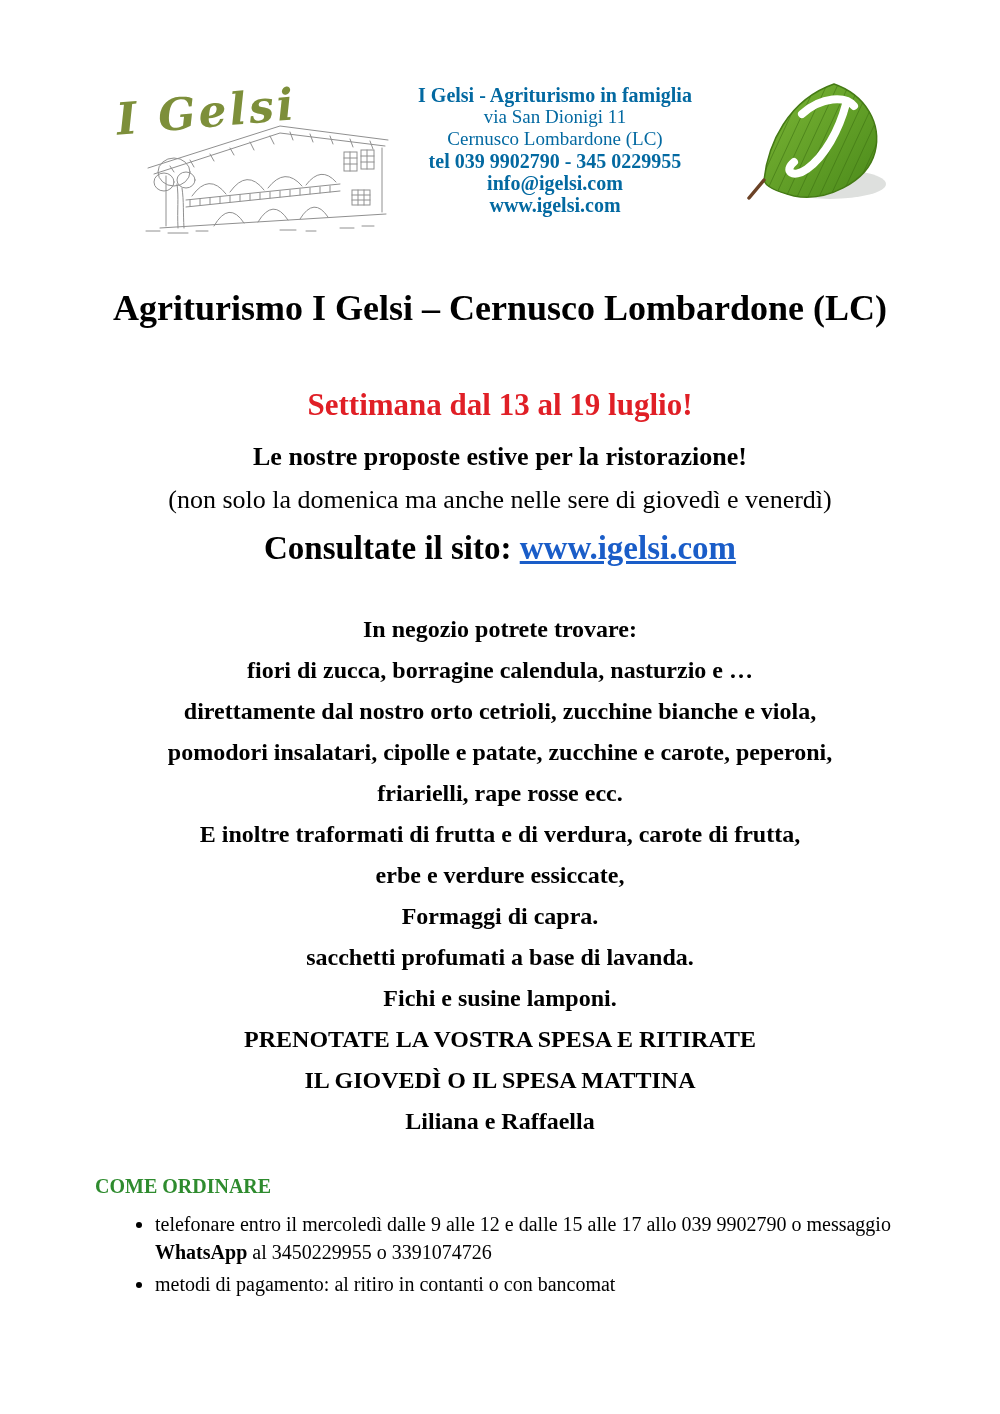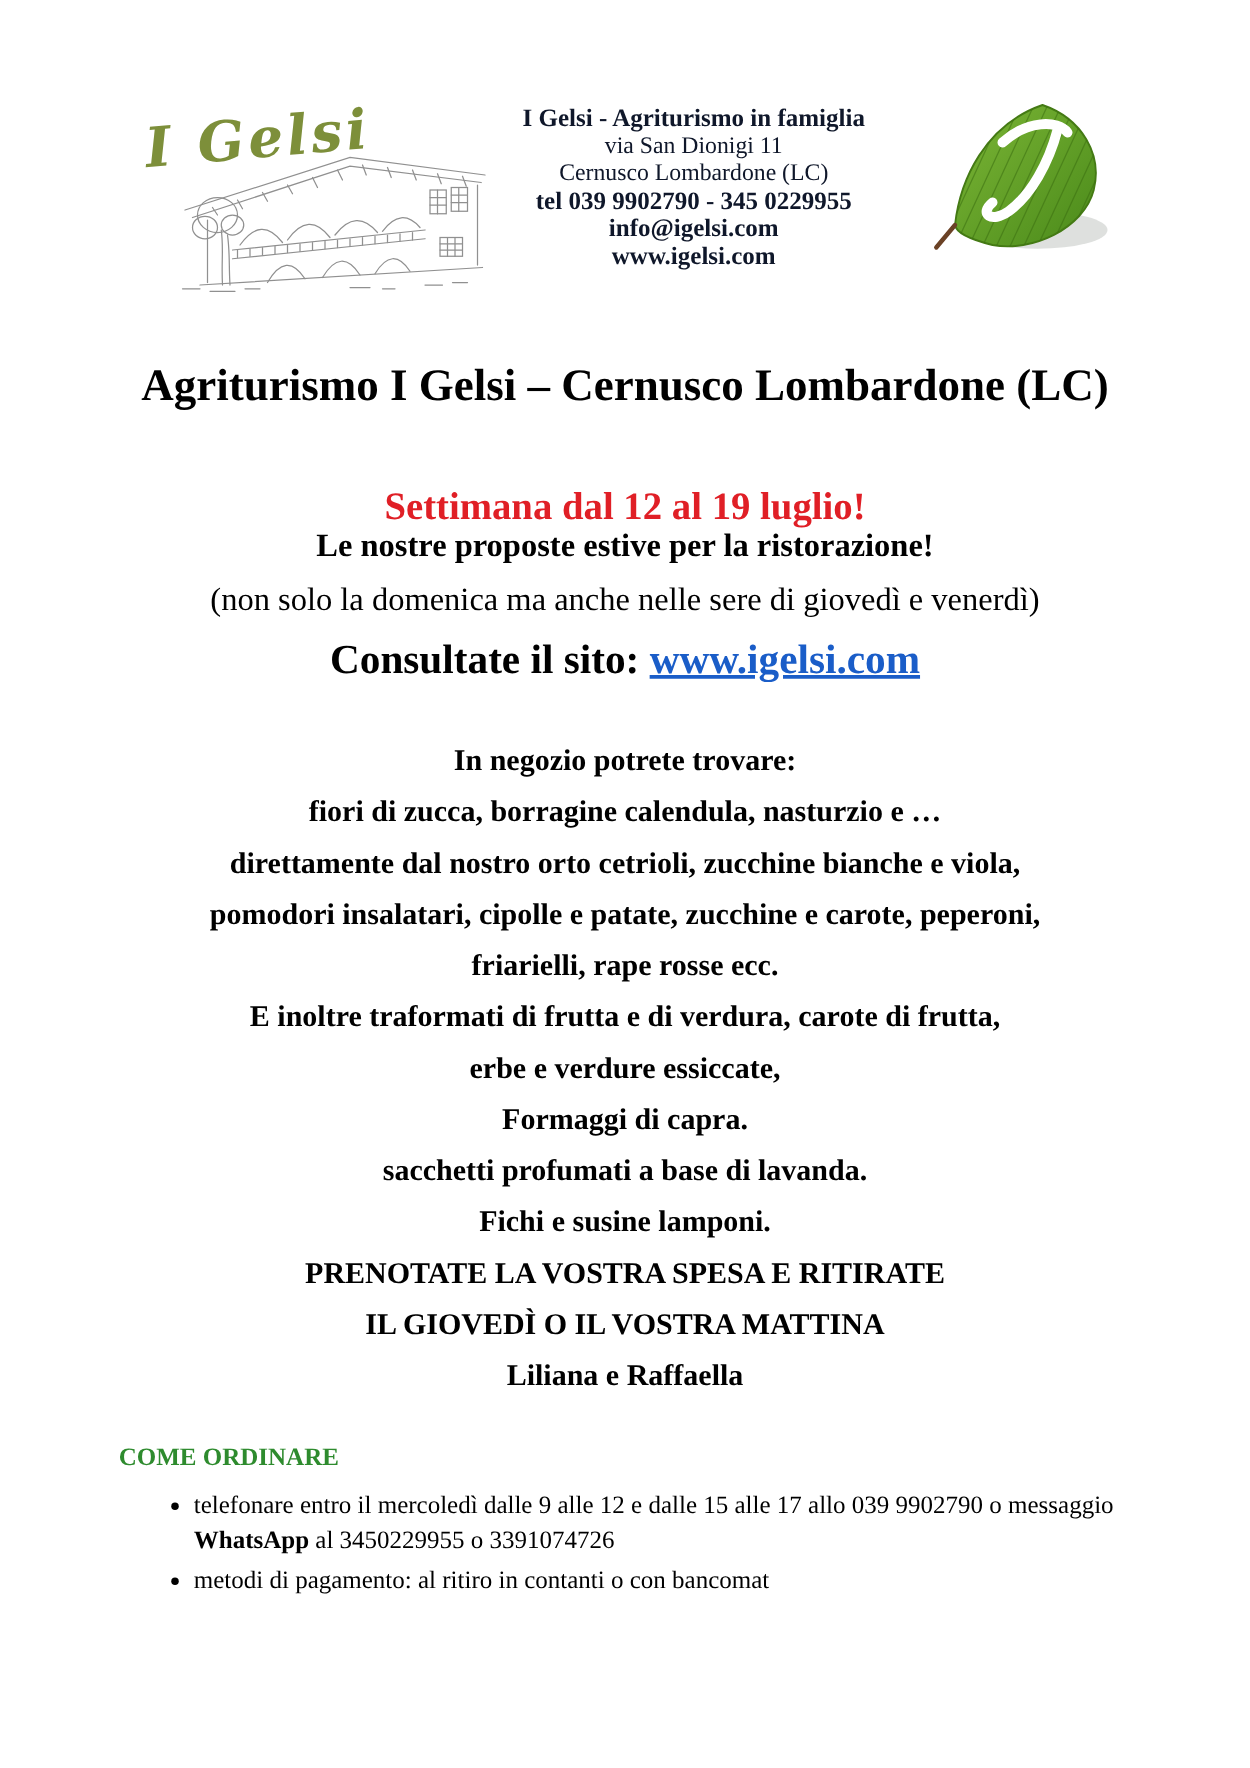--- a/index.html
+++ b/index.html
@@ -19,34 +19,34 @@
     font-family: "DejaVu Serif", serif;
     font-style: italic; font-weight: bold;
     font-size: 44px; color: #7d8f3a;
     transform: rotate(-5deg);
     letter-spacing: 3px;
     white-space: nowrap;
   }
   .sketch { position: absolute; left: 130px; top: 110px; }
   .contact {
     position: absolute; left: 345px; top: 84px; width: 420px;
-    text-align: center; color: #0f172a;
+    text-align: center; color: #0369a1;
     font-size: 19px; line-height: 22px;
   }
   .contact .c-name, .contact .c-bold { font-weight: bold; font-size: 20px; }
   .leaf-wrap { position: absolute; left: 742px; top: 68px; }
 
   
   .center { text-align: center; }
   .title {
     margin: 0; padding-top: 38px;
     font-size: 36px; font-weight: bold; line-height: 40px;
   }
   .week   { margin-top: 60px; font-size: 31px; font-weight: bold; color: #e01f26; line-height: 34px; }
-  .tagline{ font-size: 26px; font-weight: bold; line-height: 29px; }
+  .tagline{ margin-top: 20px; font-size: 26px; font-weight: bold; line-height: 29px; }
   .note   { margin-top: 14px; font-size: 26px; font-weight: normal; line-height: 29px; }
   .site   { margin-top: 16px; font-size: 33px; font-weight: bold; line-height: 37px; }
   .site-link { color: #1a5dc8; text-decoration: underline; cursor: pointer; }
 
   .body-lines { margin-top: 42px; font-size: 24px; font-weight: bold; line-height: 41px; }
 
   
   .order { margin: 32px 95px 0 95px; text-align: left; }
   .order-heading { color: #2e8b2e; font-weight: bold; font-size: 20px; line-height: 24px; }
   .order ul { margin: 12px 0 0 0; padding-left: 60px; width: 760px; }
@@ -122,39 +122,39 @@
         <path d="M112,38 C104,28 80,28 60,46" stroke="#ffffff" stroke-width="8" fill="none" stroke-linecap="round"></path>
         <path d="M104,36 C97,62 83,88 65,101 C51,111 41,103 52,94" stroke="#ffffff" stroke-width="8" fill="none" stroke-linecap="round"></path>
       </svg>
     </div>
   </div>
 
   <div class="center">
 
     <h1 class="title">Agriturismo I Gelsi – Cernusco Lombardone (LC)</h1>
 
-    <div class="week">Settimana dal 12 al 19 luglio!</div>
+    <div class="week">Settimana dal 13 al 19 luglio!</div>
     <div class="tagline">Le nostre proposte estive per la ristorazione!</div>
     <div class="note">(non solo la domenica ma anche nelle sere di giovedì e venerdì)</div>
 
     <div class="site"><span>Consultate il sito: </span><a class="site-link">www.igelsi.com</a></div>
 
     <div class="body-lines">
       <div>In negozio potrete trovare:</div>
       <div>fiori di zucca, borragine calendula, nasturzio e …</div>
       <div>direttamente dal nostro orto cetrioli, zucchine bianche e viola,</div>
       <div>pomodori insalatari, cipolle e patate, zucchine e carote, peperoni,</div>
       <div>friarielli, rape rosse ecc.</div>
       <div>E inoltre traformati di frutta e di verdura, carote di frutta,</div>
       <div>erbe e verdure essiccate,</div>
       <div>Formaggi di capra.</div>
       <div>sacchetti profumati a base di lavanda.</div>
       <div>Fichi e susine lamponi.</div>
       <div>PRENOTATE LA VOSTRA SPESA E RITIRATE</div>
-      <div>IL GIOVEDÌ O IL VOSTRA MATTINA</div>
+      <div>IL GIOVEDÌ O IL SPESA MATTINA</div>
       <div>Liliana e Raffaella</div>
     </div>
   </div>
 
   <div class="order">
     <div class="order-heading">COME ORDINARE</div>
     <ul>
       <li><span>telefonare entro il mercoledì dalle 9 alle 12 e dalle 15 alle 17 allo 039 9902790 o messaggio </span><span class="wa">WhatsApp</span><span> al 3450229955 o 3391074726</span></li>
       <li>metodi di pagamento: al ritiro in contanti o con bancomat</li>
     </ul>

